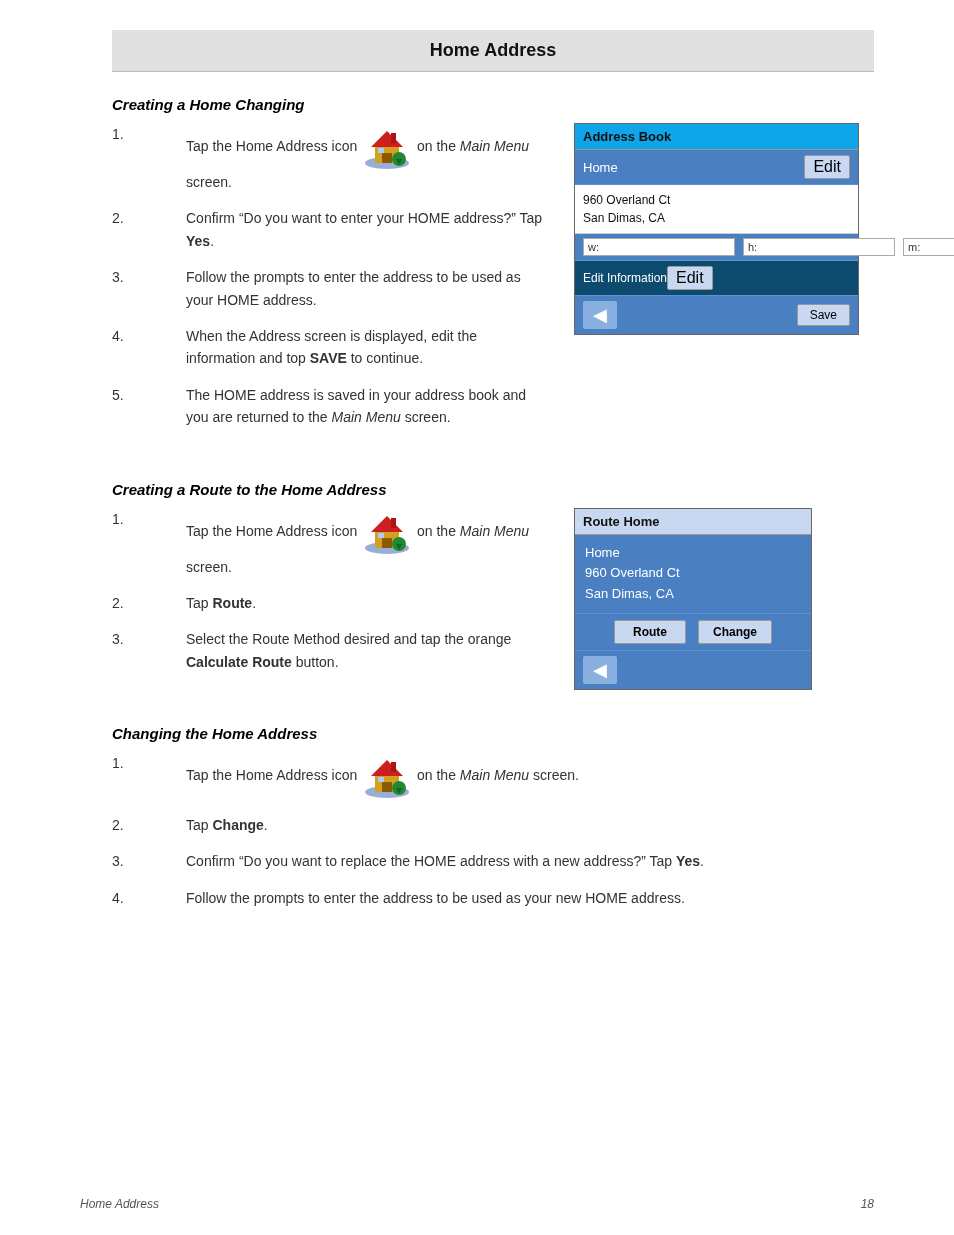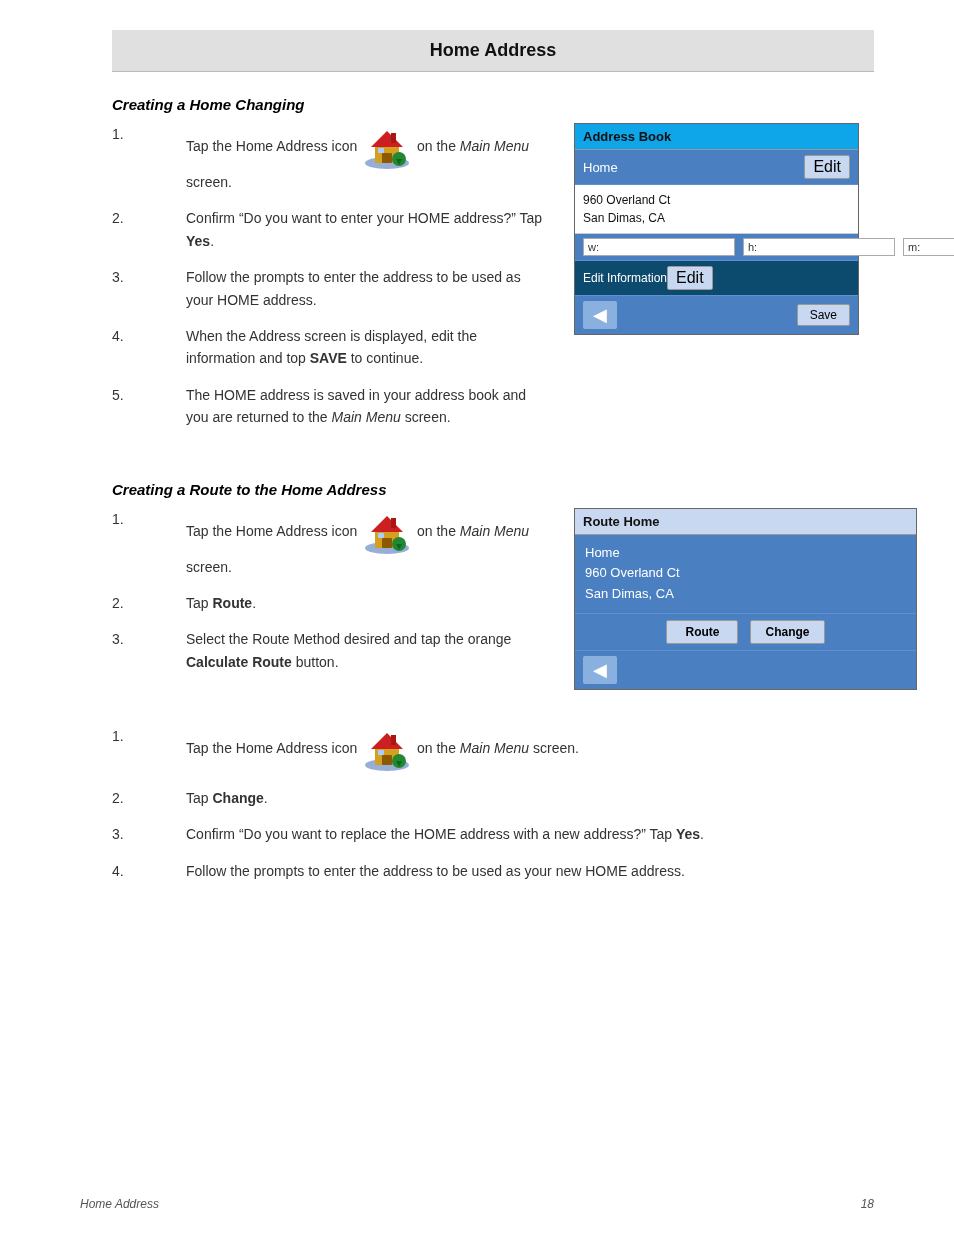--- a/index.html
+++ b/index.html
@@ -183,21 +183,21 @@
       padding: 3px 12px;
       font-size: 12px;
       border-radius: 2px;
     }
 
     
     .route-home-widget {
       border: 1px solid #666;
       background: #f97316;
       font-size: 12px;
-      width: 343px;
+      width: 238px;
     }
     .rh-title {
       background: #c8d8f0;
       padding: 5px 8px;
       font-weight: bold;
       font-size: 13px;
       color: #111;
       border-bottom: 1px solid #999;
     }
     .rh-content {
@@ -434,20 +434,21 @@
           </div>
           <div class="rh-back-row">
             <button class="rh-back-btn">◀</button>
           </div>
         </div>
       </div>
     </div>
   </div>
 
   <div class="section-block">
+    <div class="section-heading">Changing the Home Address</div>
 
     <ol class="steps-list">
 
       <li>
         <span class="step-num">1.</span>
         <span class="step-content">
           <span>Tap the Home Address icon </span>
           <span class="inline-icon-wrap">
             <svg width="52" height="48" viewBox="0 0 52 48">
               <ellipse cx="26" cy="40" rx="22" ry="6" fill="#3060b0" opacity="0.5"></ellipse>

